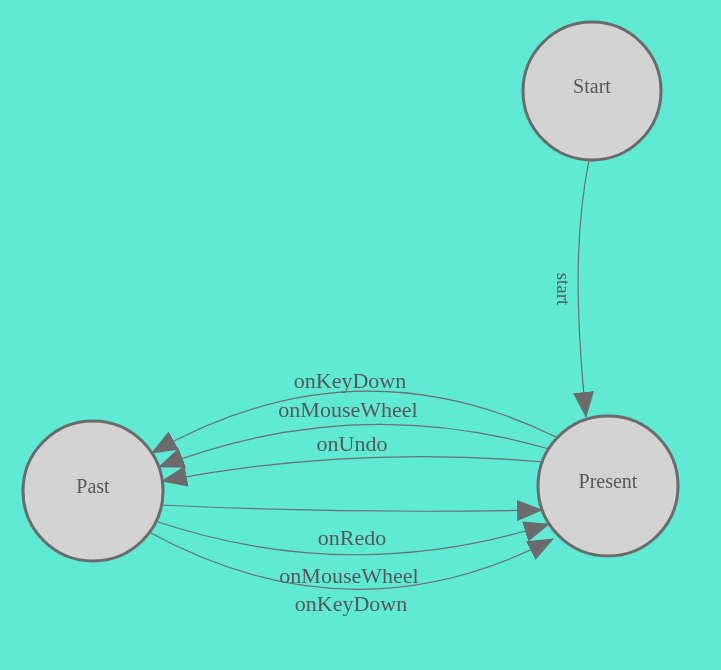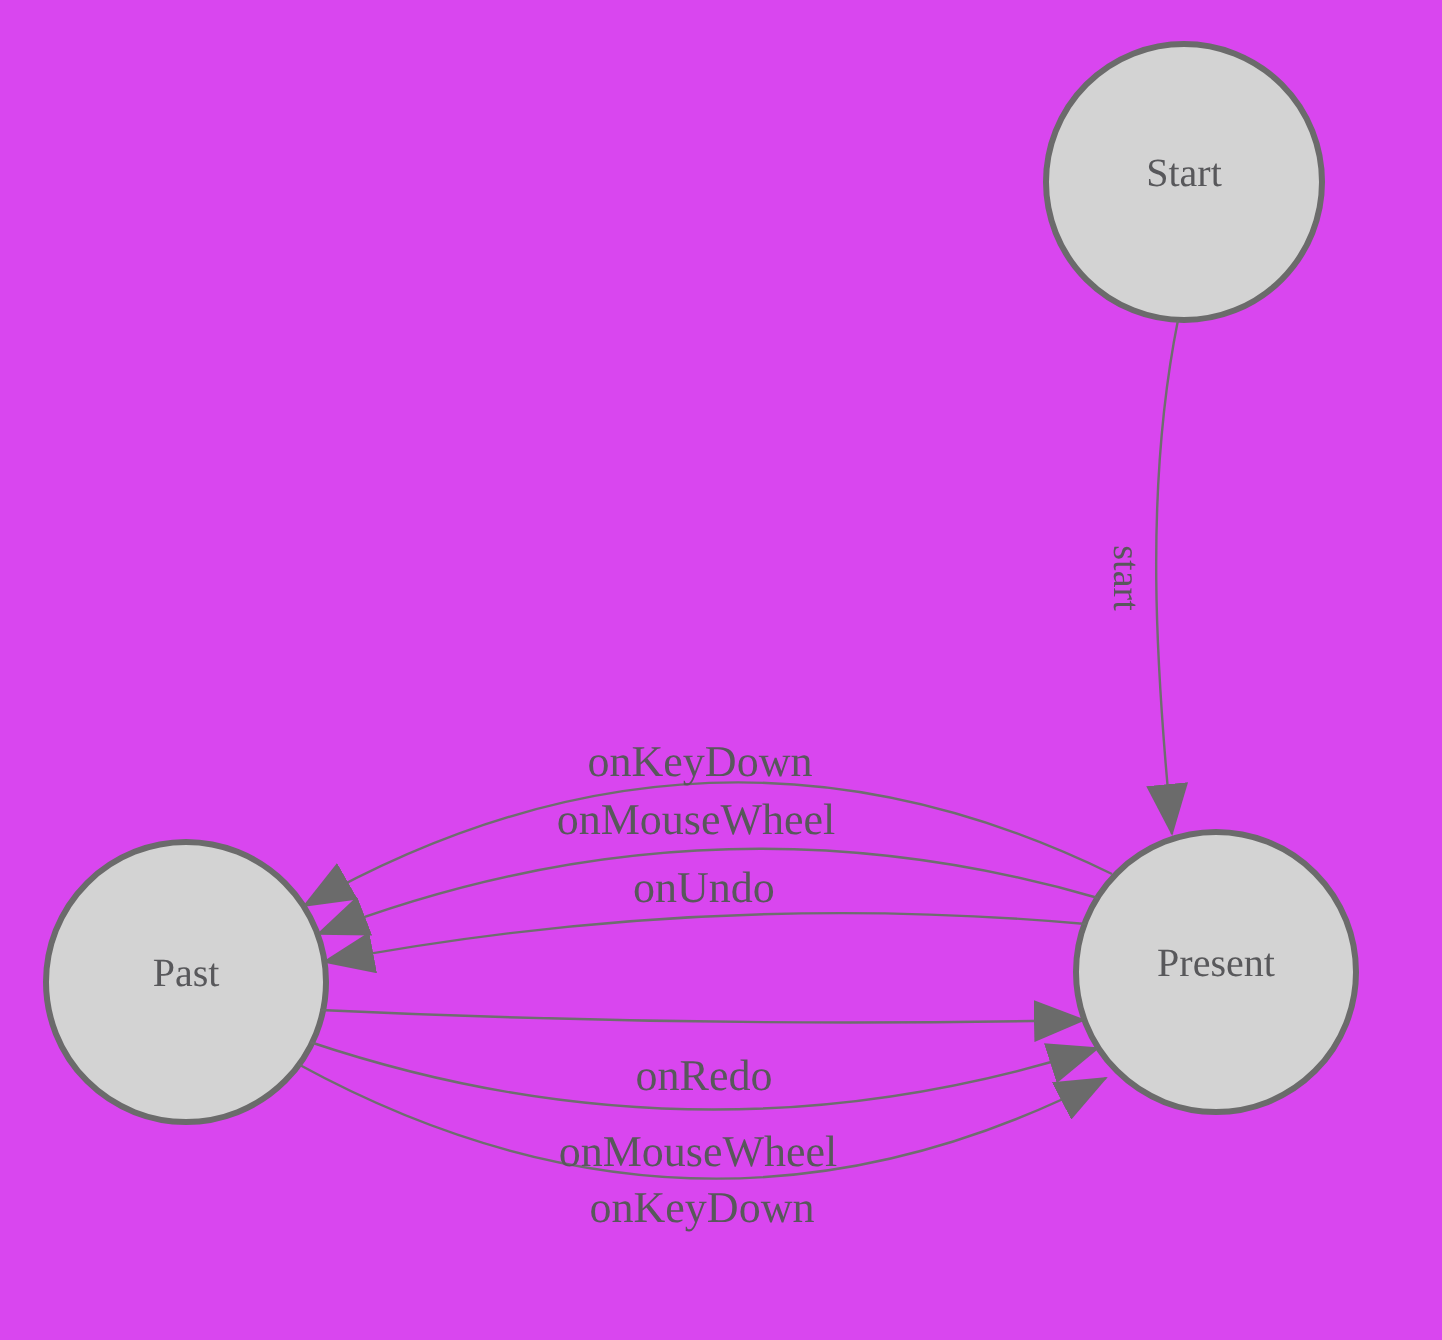--- a/index.html
+++ b/index.html
@@ -4,21 +4,21 @@
 <style>
   html, body {
     margin: 0;
     padding: 0;
     background: #ffffff;
   }
   .stage {
     position: relative;
     width: 721px;
     height: 670px;
-    background: #d946ef;
+    background: #5eead4;
     overflow: hidden;
     font-family: "Liberation Serif", "DejaVu Serif", serif;
   }
   svg { display: block; }
   .node-circle {
     fill: #d3d3d3;
     stroke: #6b6b6b;
     stroke-width: 3;
   }
   .edge-path {

